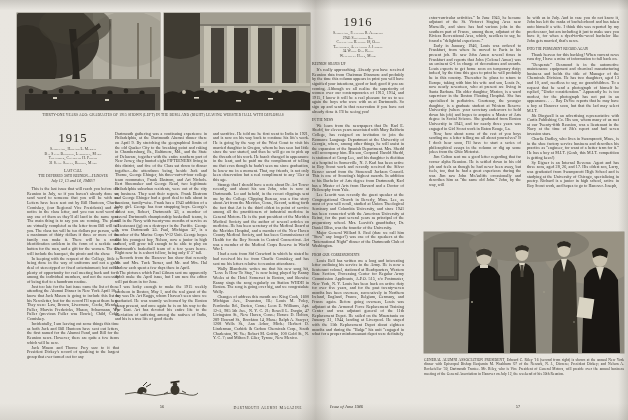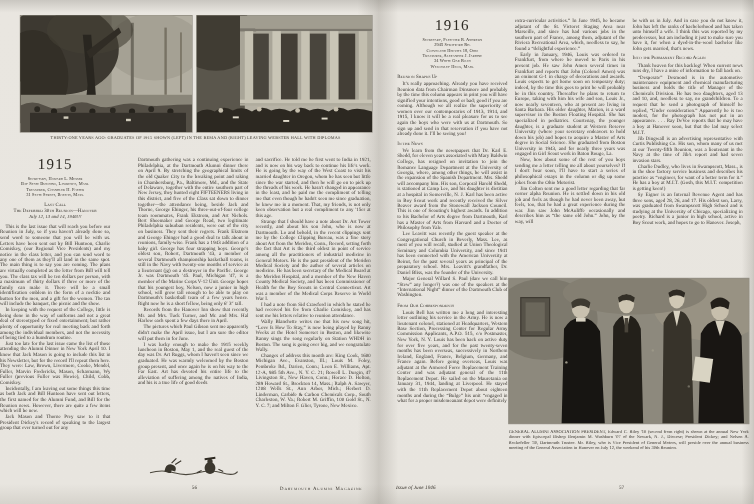--- a/index.html
+++ b/index.html
@@ -113,21 +113,21 @@
       <rect x="30" y="84" width="5" height="1.6" fill="#ddd8c8"></rect>
         <rect x="72" y="87" width="5" height="1.6" fill="#ddd8c8"></rect>
       <rect x="104" y="85" width="5" height="1.6" fill="#ddd8c8"></rect>
     </svg>
   </div>
 
   <div class="col caption-center" style="left:16px;top:113px;width:294px;height:10px;">
     <div class="inner"><span>THIRTY-ONE YEARS AGO: GRADUATES OF 1915 SHOWN (LEFT) IN THE BEMA AND (RIGHT) LEAVING WEBSTER HALL WITH DIPLOMAS</span></div>
   </div>
 
-  <div class="col" style="left:0;top:131px;width:92px;height:265px;">
+  <div class="col" style="left:27px;top:131px;width:92px;height:265px;">
     <div class="inner">
       <h1 class="class-year">1915</h1>
       <div class="officers">
         <div>Secretary, Howard L. Messer</div>
         <div>Bay State Building, Lawrence, Mass.</div>
         <div>Treasurer, Chandler H. Foster</div>
         <div>31 State Street, Boston, Mass.</div>
       </div>
       <div class="centerline">Last Call</div>
       <div class="centerline">The Deferred 30th Reunion—Hanover</div>
@@ -174,21 +174,21 @@
   <div class="col footer foot-center" style="left:16px;top:404px;width:292px;height:10px;">
     <div class="inner"><span>56</span></div>
   </div>
   <div class="col footer foot-right" style="left:150px;top:405px;width:152px;height:10px;">
     <div class="inner"><span>Dartmouth Alumni Magazine</span></div>
   </div>
 </div>
 
 <div>
 
-  <div class="col" style="left:331px;top:15px;width:92px;height:382px;font-family:Liberation Serif, serif;">
+  <div class="col" style="left:312px;top:15px;width:92px;height:382px;font-family:Liberation Serif, serif;">
     <div class="inner">
       <h1 class="class-year">1916</h1>
       <div class="officers">
         <div>Secretary, Fletcher R. Andrews</div>
         <div>2945 Stratford Rd.</div>
         <div>Cleveland Heights 18, Ohio</div>
         <div>Treasurer, Alexander J. Jardine</div>
         <div>34 White Oak Road</div>
         <div>Wellesley Hills, Mass.</div>
       </div>

